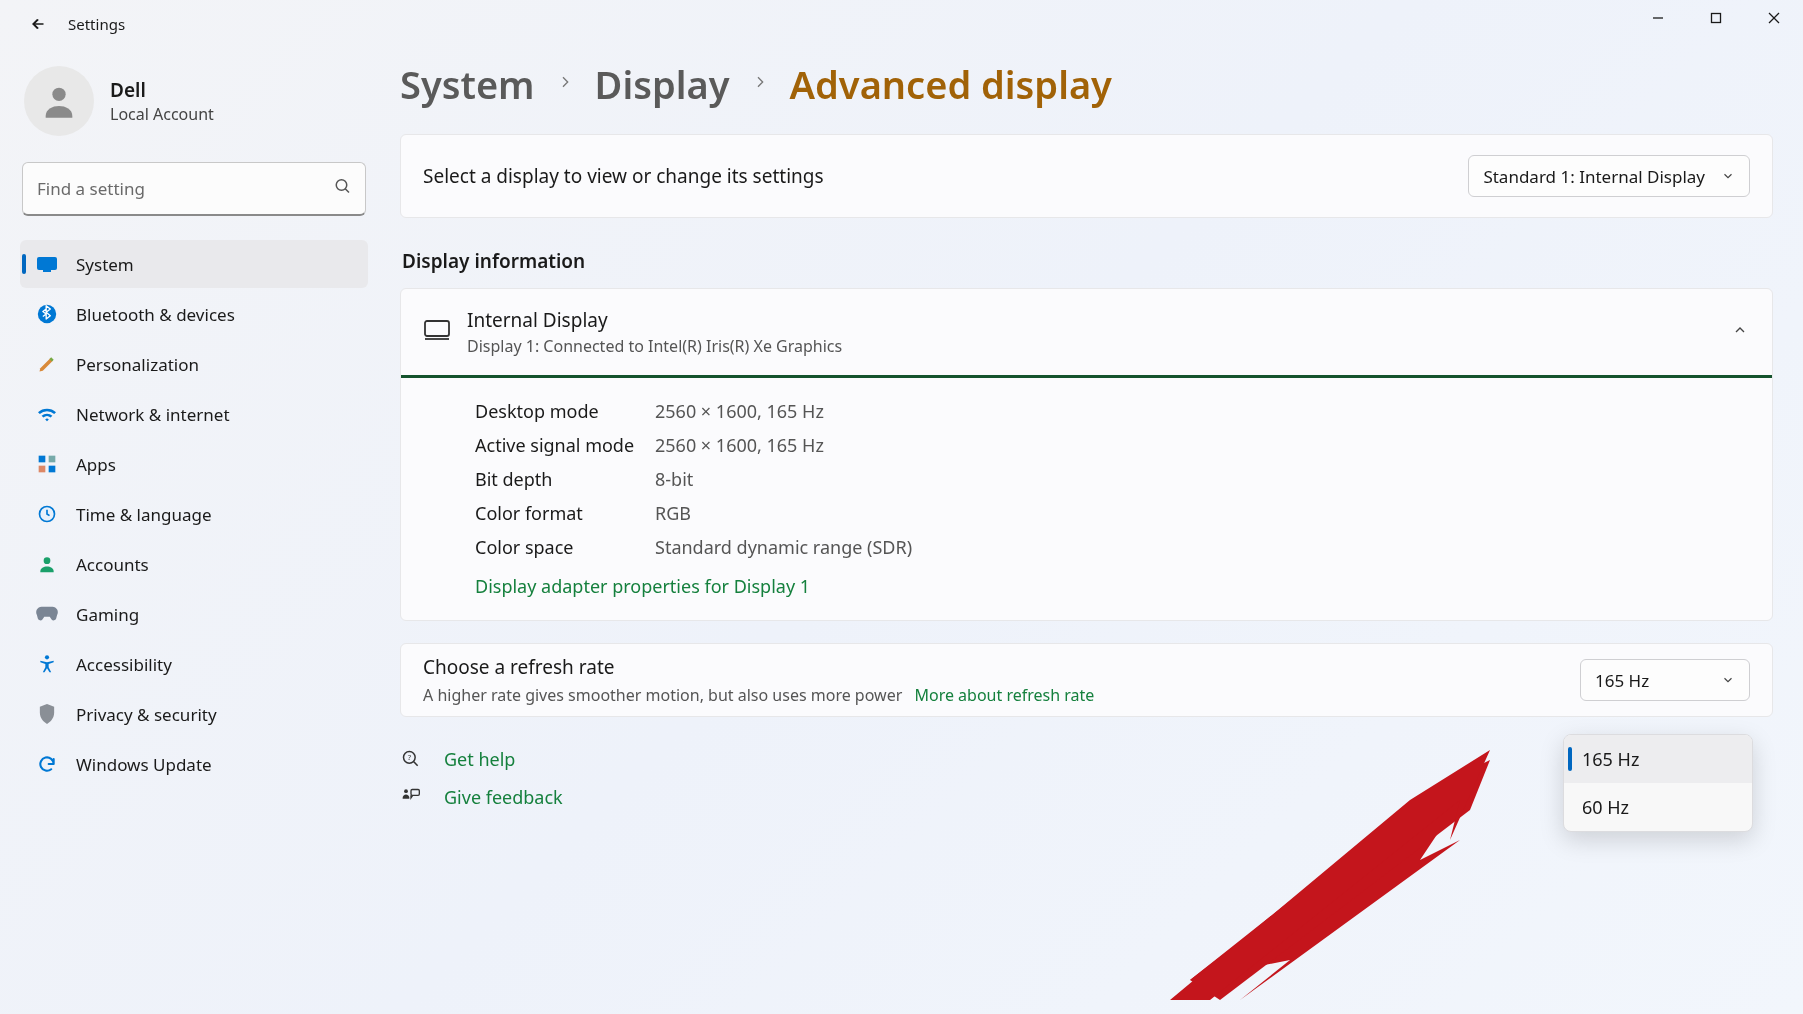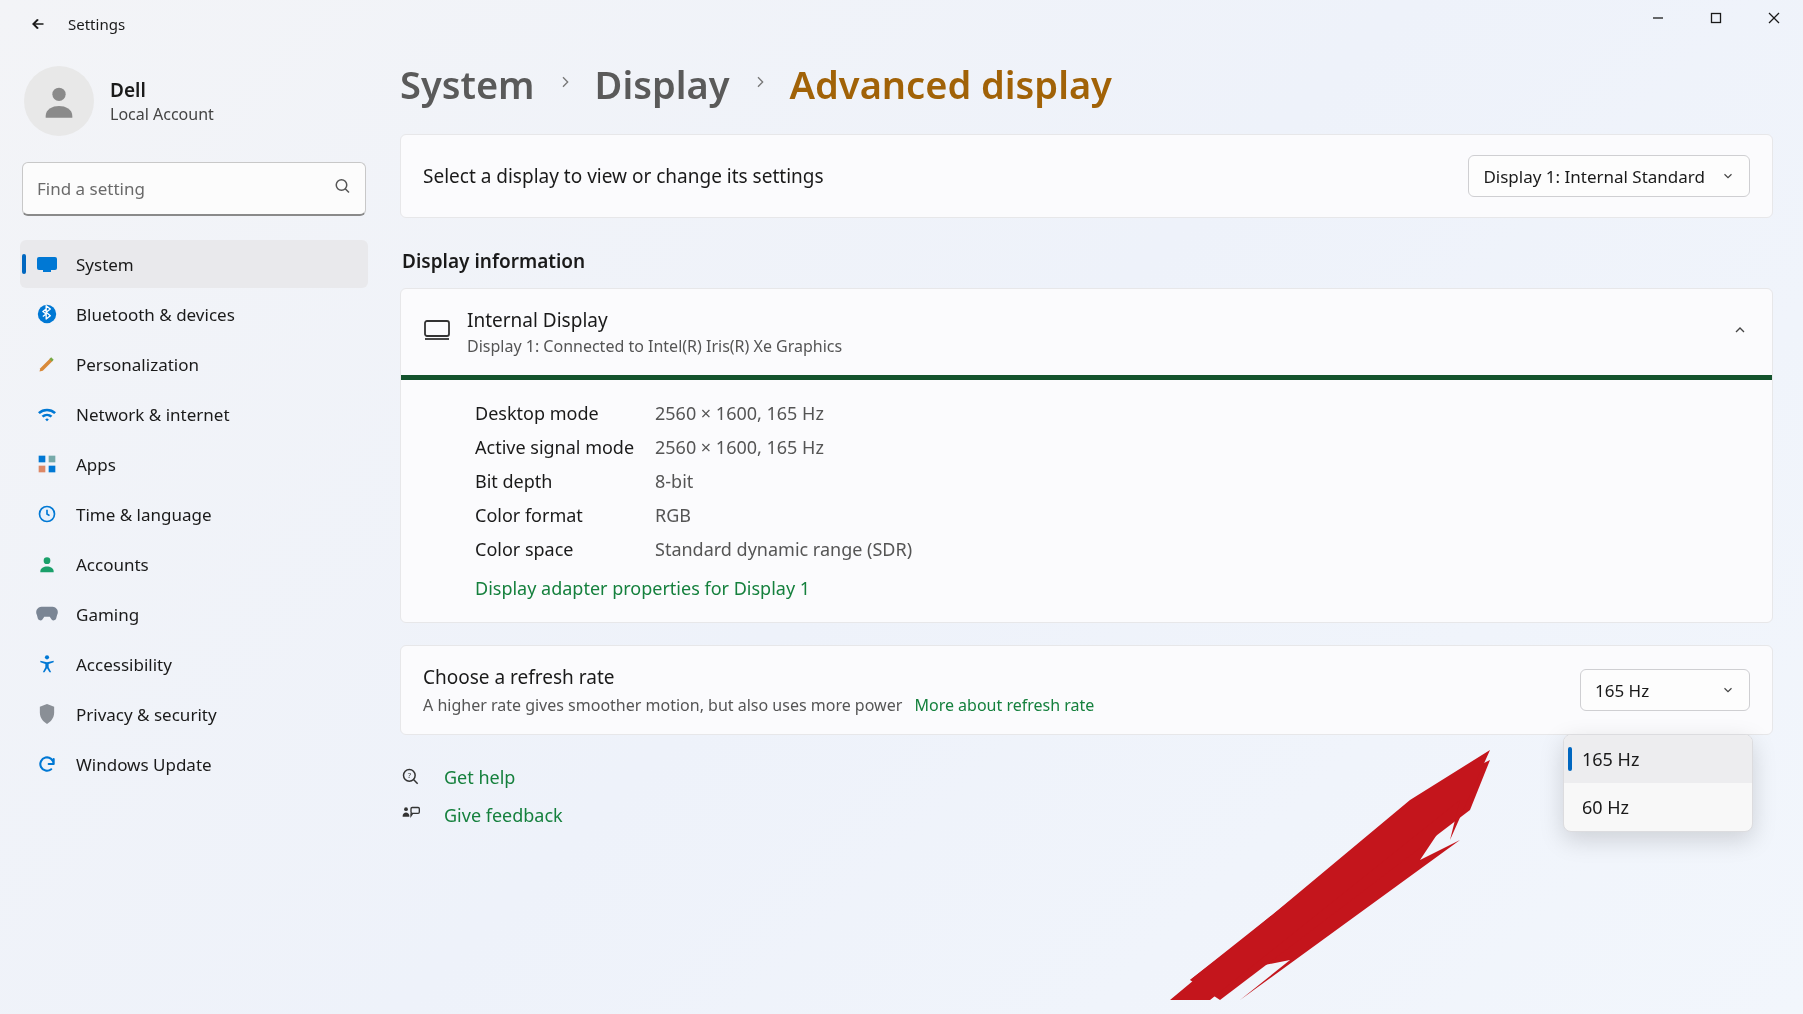--- a/index.html
+++ b/index.html
@@ -135,35 +135,35 @@
     display:flex; align-items:center; justify-content:space-between; gap:16px;
     font-size:17px;
     cursor:pointer;
   }
   .section-title { font-size:19px; font-weight:600; margin:30px 0 14px 2px; }
   .disp-header {
     display:flex; align-items:center; gap:16px;
     padding:18px 24px 18px 22px;
     cursor:pointer;
   }
-  .disp-header + .disp-body { border-top:5px solid #14532d; }
+  .disp-header + .disp-body { border-top:3px solid #14532d; }
   .disp-title { font-size:19px; }
   .disp-sub { font-size:16px; color:#555; margin-top:2px; }
   .disp-chev { margin-left:auto; }
   .disp-body {
     padding: 16px 24px 22px 74px;
   }
   .kv-row { display:flex; align-items:center; height:34px; font-size:18px;}
   .kv-key { width: 180px; }
   .kv-val { color:#555; }
   .link { color:#15803d; cursor:pointer; }
   .adapter-link { margin-top:10px; font-size:18px; display:inline-block;}
   .refresh-card {
     margin-top: 22px;
-    padding: 18px 22px;
+    padding: 10px 22px;
     display:flex; align-items:center; justify-content:space-between;
     gap:20px;
   }
   .rr-title { font-size:19px; }
   .rr-sub { font-size:16px; color:#555; margin-top:4px; }
   .rr-sub .link { margin-left:8px; }
   .help-row { display:flex; align-items:center; gap:22px; margin-top:30px; font-size:18px; }
   .help-icon { width:22px; display:flex; justify-content:center; color:#333;}
   
   .flyout {
@@ -369,21 +369,21 @@
       <span class="bc-item">Display</span>
       <span class="bc-sep"><svg width="16" height="16" viewBox="0 0 24 24" fill="none" stroke="#777" stroke-width="2">
             <path d="M9 5l7 7-7 7"></path>
           </svg></span>
       <span class="bc-current">Advanced display</span>
     </div>
 
     <div class="card select-display-card">
       <span class="sd-label">Select a display to view or change its settings</span>
       <div class="dropdown">
-        <span>Display 1: Internal Standard</span>
+        <span>Standard 1: Internal Display</span>
         <span><svg width="14" height="14" viewBox="0 0 24 24" fill="none" stroke="#444" stroke-width="2">
               <path d="M6 9l6 6 6-6"></path>
             </svg></span>
       </div>
     </div>
 
     <div class="section-title">Display information</div>
 
     <div class="card">
       <div class="disp-header">

